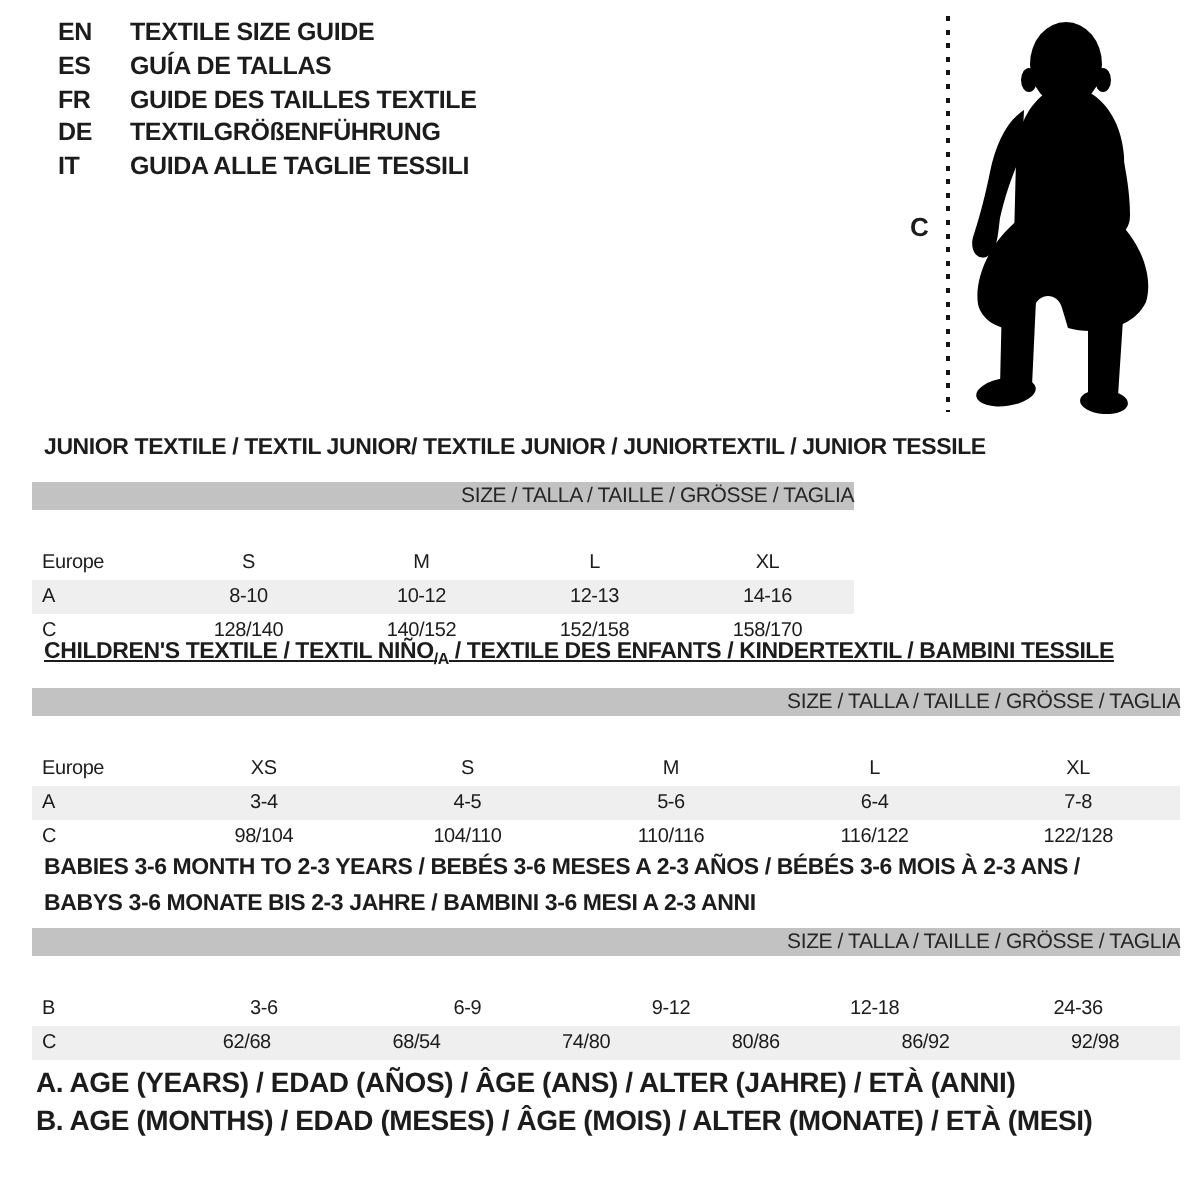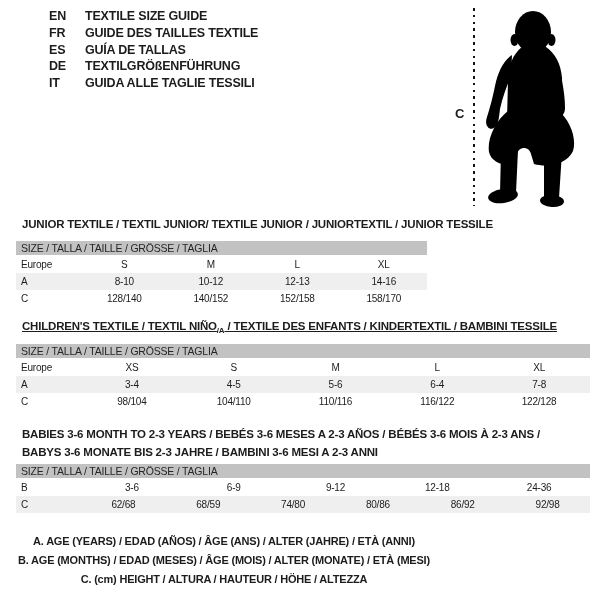--- a/index.html
+++ b/index.html
@@ -3,21 +3,21 @@
 <meta charset="utf-8">
 <style>
   html,body { margin:0; padding:0; background:#ffffff; }
   .page {
     position:relative; width:600px; height:600px; background:#ffffff;
     font-family:"Liberation Sans", sans-serif; color:#1c1c1c;
     overflow:hidden; letter-spacing:-0.2px;
   }
 
   
-  .lang-block { position:absolute; left:29px; top:8px;margin-left:20px; }
+  .lang-block { position:absolute; left:29px; top:8px; }
   .lang-row { display:flex; font-weight:bold; font-size:12.5px; line-height:16.8px; }
   .lang-code { width:36px; }
 
   
   .baby-svg { position:absolute; left:480px; top:0; }
   .measure-line {
     position:absolute; left:473px; top:8px; width:2px; height:198px;
     background:repeating-linear-gradient(to bottom,#141414 0 2.5px,transparent 2.5px 6.8px);
   }
   .measure-label { position:absolute; left:455px; top:106px; font-weight:bold; font-size:13px; }
@@ -29,47 +29,47 @@
   #babies-title   { top:425px; }
   .sub { font-size:8px; position:relative; top:3px; }
 
   
   .size-table { position:absolute; left:16px; }
   #junior-table   { top:241px; width:411px; }
   #children-table { top:344px; width:574px; }
   #babies-table   { top:464px; width:574px; }
   .t-header {
     height:14px; line-height:14px; background:#c2c2c2; color:#262626;
-    font-size:10.5px; padding-left:5px; margin-bottom:1px;
+    font-size:10.5px; padding-left:5px; margin-bottom:18px;text-align:right;
   }
   .t-row { display:flex; height:17px; line-height:17px; font-size:10px; }
   .t-row.alt { background:#efefef; }
   .t-label { width:60px; padding-left:5px; }
   .t-cell { flex:1; text-align:center; }
 
   
-  .footnotes { position:absolute; left:18px; top:532px; font-weight:bold; font-size:11px; line-height:19px;text-align:center; }
+  .footnotes { position:absolute; left:18px; top:532px; font-weight:bold; font-size:14px; line-height:19px; }
 </style>
 </head>
 <body>
 
 <div class="page">
 
   <div class="lang-block">
     <div class="lang-row">
       <span class="lang-code">EN</span>
       <span>TEXTILE SIZE GUIDE</span>
     </div>
     <div class="lang-row">
+      <span class="lang-code">ES</span>
+      <span>GUÍA DE TALLAS</span>
+    </div>
+    <div class="lang-row">
       <span class="lang-code">FR</span>
       <span>GUIDE DES TAILLES TEXTILE</span>
-    </div>
-    <div class="lang-row">
-      <span class="lang-code">ES</span>
-      <span>GUÍA DE TALLAS</span>
     </div>
     <div class="lang-row">
       <span class="lang-code">DE</span>
       <span>TEXTILGRÖßENFÜHRUNG</span>
     </div>
     <div class="lang-row">
       <span class="lang-code">IT</span>
       <span>GUIDA ALLE TAGLIE TESSILI</span>
     </div>
   </div>
@@ -163,27 +163,26 @@
       <span class="t-label">B</span>
       <span class="t-cell">3-6</span>
       <span class="t-cell">6-9</span>
       <span class="t-cell">9-12</span>
       <span class="t-cell">12-18</span>
       <span class="t-cell">24-36</span>
     </div>
     <div class="t-row alt">
       <span class="t-label">C</span>
       <span class="t-cell">62/68</span>
-      <span class="t-cell">68/59</span>
+      <span class="t-cell">68/54</span>
       <span class="t-cell">74/80</span>
       <span class="t-cell">80/86</span>
       <span class="t-cell">86/92</span>
       <span class="t-cell">92/98</span>
     </div>
   </div>
 
   <div class="footnotes">
     <div>A. AGE (YEARS) / EDAD (AÑOS) / ÂGE (ANS) / ALTER (JAHRE) / ETÀ (ANNI)</div>
     <div>B. AGE (MONTHS) / EDAD (MESES) / ÂGE (MOIS) / ALTER (MONATE) / ETÀ (MESI)</div>
-    <div>C. (cm) HEIGHT / ALTURA / HAUTEUR / HÖHE / ALTEZZA</div>
   </div>
 
 </div>
 
 </body></html>

